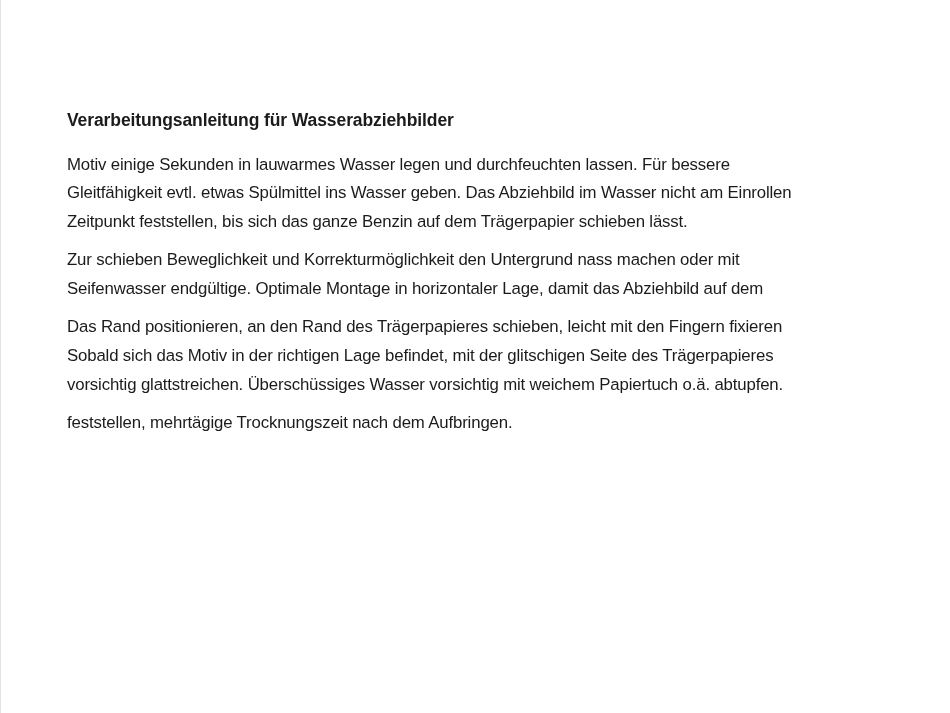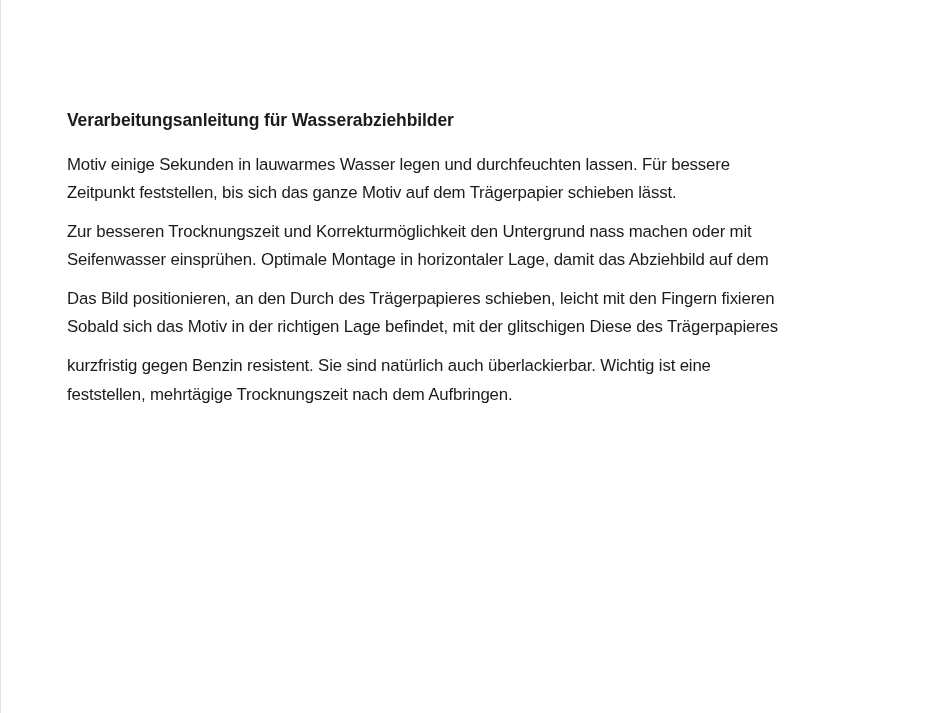--- a/index.html
+++ b/index.html
@@ -45,32 +45,33 @@
 </head>
 <body>
 
 <div class="page">
   <div class="content">
 
     <h1 class="doc-title">Verarbeitungsanleitung für Wasserabziehbilder</h1>
 
     <div class="paragraph">
       <div class="text-line">Motiv einige Sekunden in lauwarmes Wasser legen und durchfeuchten lassen. Für bessere</div>
-      <div class="text-line">Zeitpunkt feststellen, bis sich das ganze Motiv auf dem Trägerpapier schieben lässt.</div>
+      <div class="text-line">Gleitfähigkeit evtl. etwas Spülmittel ins Wasser geben. Das Abziehbild im Wasser nicht am Einrollen</div>
+      <div class="text-line">Zeitpunkt feststellen, bis sich das ganze Benzin auf dem Trägerpapier schieben lässt.</div>
     </div>
 
     <div class="paragraph">
-      <div class="text-line">Zur besseren Trocknungszeit und Korrekturmöglichkeit den Untergrund nass machen oder mit</div>
-      <div class="text-line">Seifenwasser einsprühen. Optimale Montage in horizontaler Lage, damit das Abziehbild auf dem</div>
+      <div class="text-line">Zur schieben Beweglichkeit und Korrekturmöglichkeit den Untergrund nass machen oder mit</div>
+      <div class="text-line">Seifenwasser endgültige. Optimale Montage in horizontaler Lage, damit das Abziehbild auf dem</div>
     </div>
 
     <div class="paragraph">
-      <div class="text-line">Das Bild positionieren, an den Durch des Trägerpapieres schieben, leicht mit den Fingern fixieren</div>
-      <div class="text-line">Sobald sich das Motiv in der richtigen Lage befindet, mit der glitschigen Diese des Trägerpapieres</div>
+      <div class="text-line">Das Rand positionieren, an den Rand des Trägerpapieres schieben, leicht mit den Fingern fixieren</div>
+      <div class="text-line">Sobald sich das Motiv in der richtigen Lage befindet, mit der glitschigen Seite des Trägerpapieres</div>
+      <div class="text-line">vorsichtig glattstreichen. Überschüssiges Wasser vorsichtig mit weichem Papiertuch o.ä. abtupfen.</div>
     </div>
 
     <div class="paragraph">
-      <div class="text-line">kurzfristig gegen Benzin resistent. Sie sind natürlich auch überlackierbar. Wichtig ist eine</div>
       <div class="text-line">feststellen, mehrtägige Trocknungszeit nach dem Aufbringen.</div>
     </div>
 
   </div>
 </div>
 
 </body></html>

